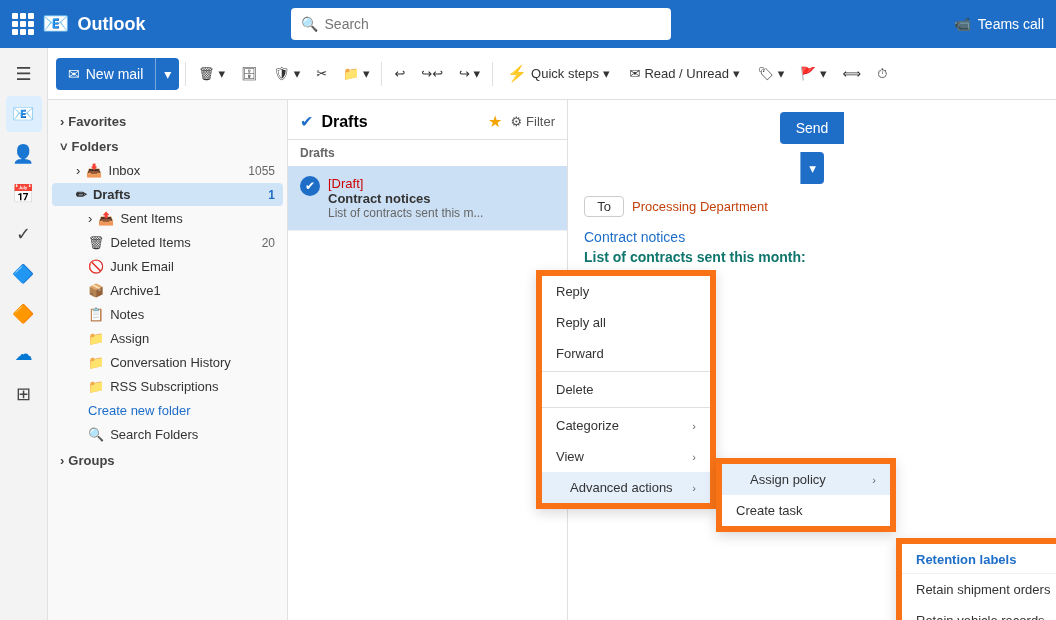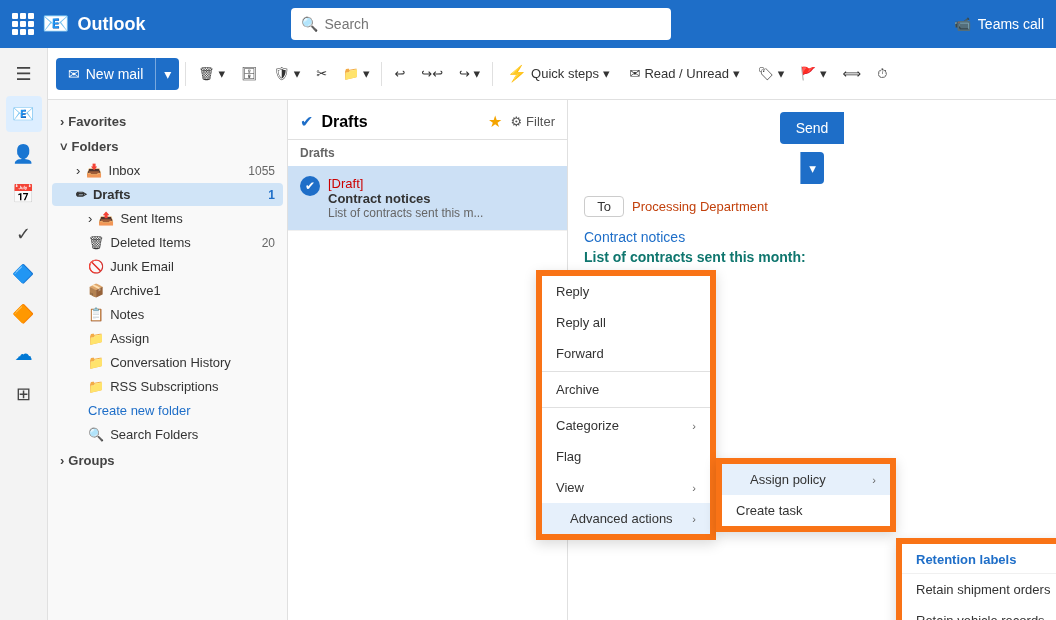--- a/index.html
+++ b/index.html
@@ -350,29 +350,26 @@
           <span>Reply</span>
         </div>
         <div class="ctx-item">
           <span>Reply all</span>
         </div>
         <div class="ctx-item">
           <span>Forward</span>
         </div>
         <div class="ctx-divider"></div>
         <div class="ctx-item">
-          <span>Archive</span>
+          <span>Delete</span>
         </div>
         <div class="ctx-divider"></div>
         <div class="ctx-item">
           <span>Categorize</span>
           <span class="ctx-arrow">›</span>
-        </div>
-        <div class="ctx-item">
-          <span>Flag</span>
         </div>
         <div class="ctx-item">
           <span>View</span>
           <span class="ctx-arrow">›</span>
         </div>
         <div class="ctx-item active-item">
           <span>Advanced actions</span>
           <span class="ctx-arrow">›</span>
         </div>
       </div>

